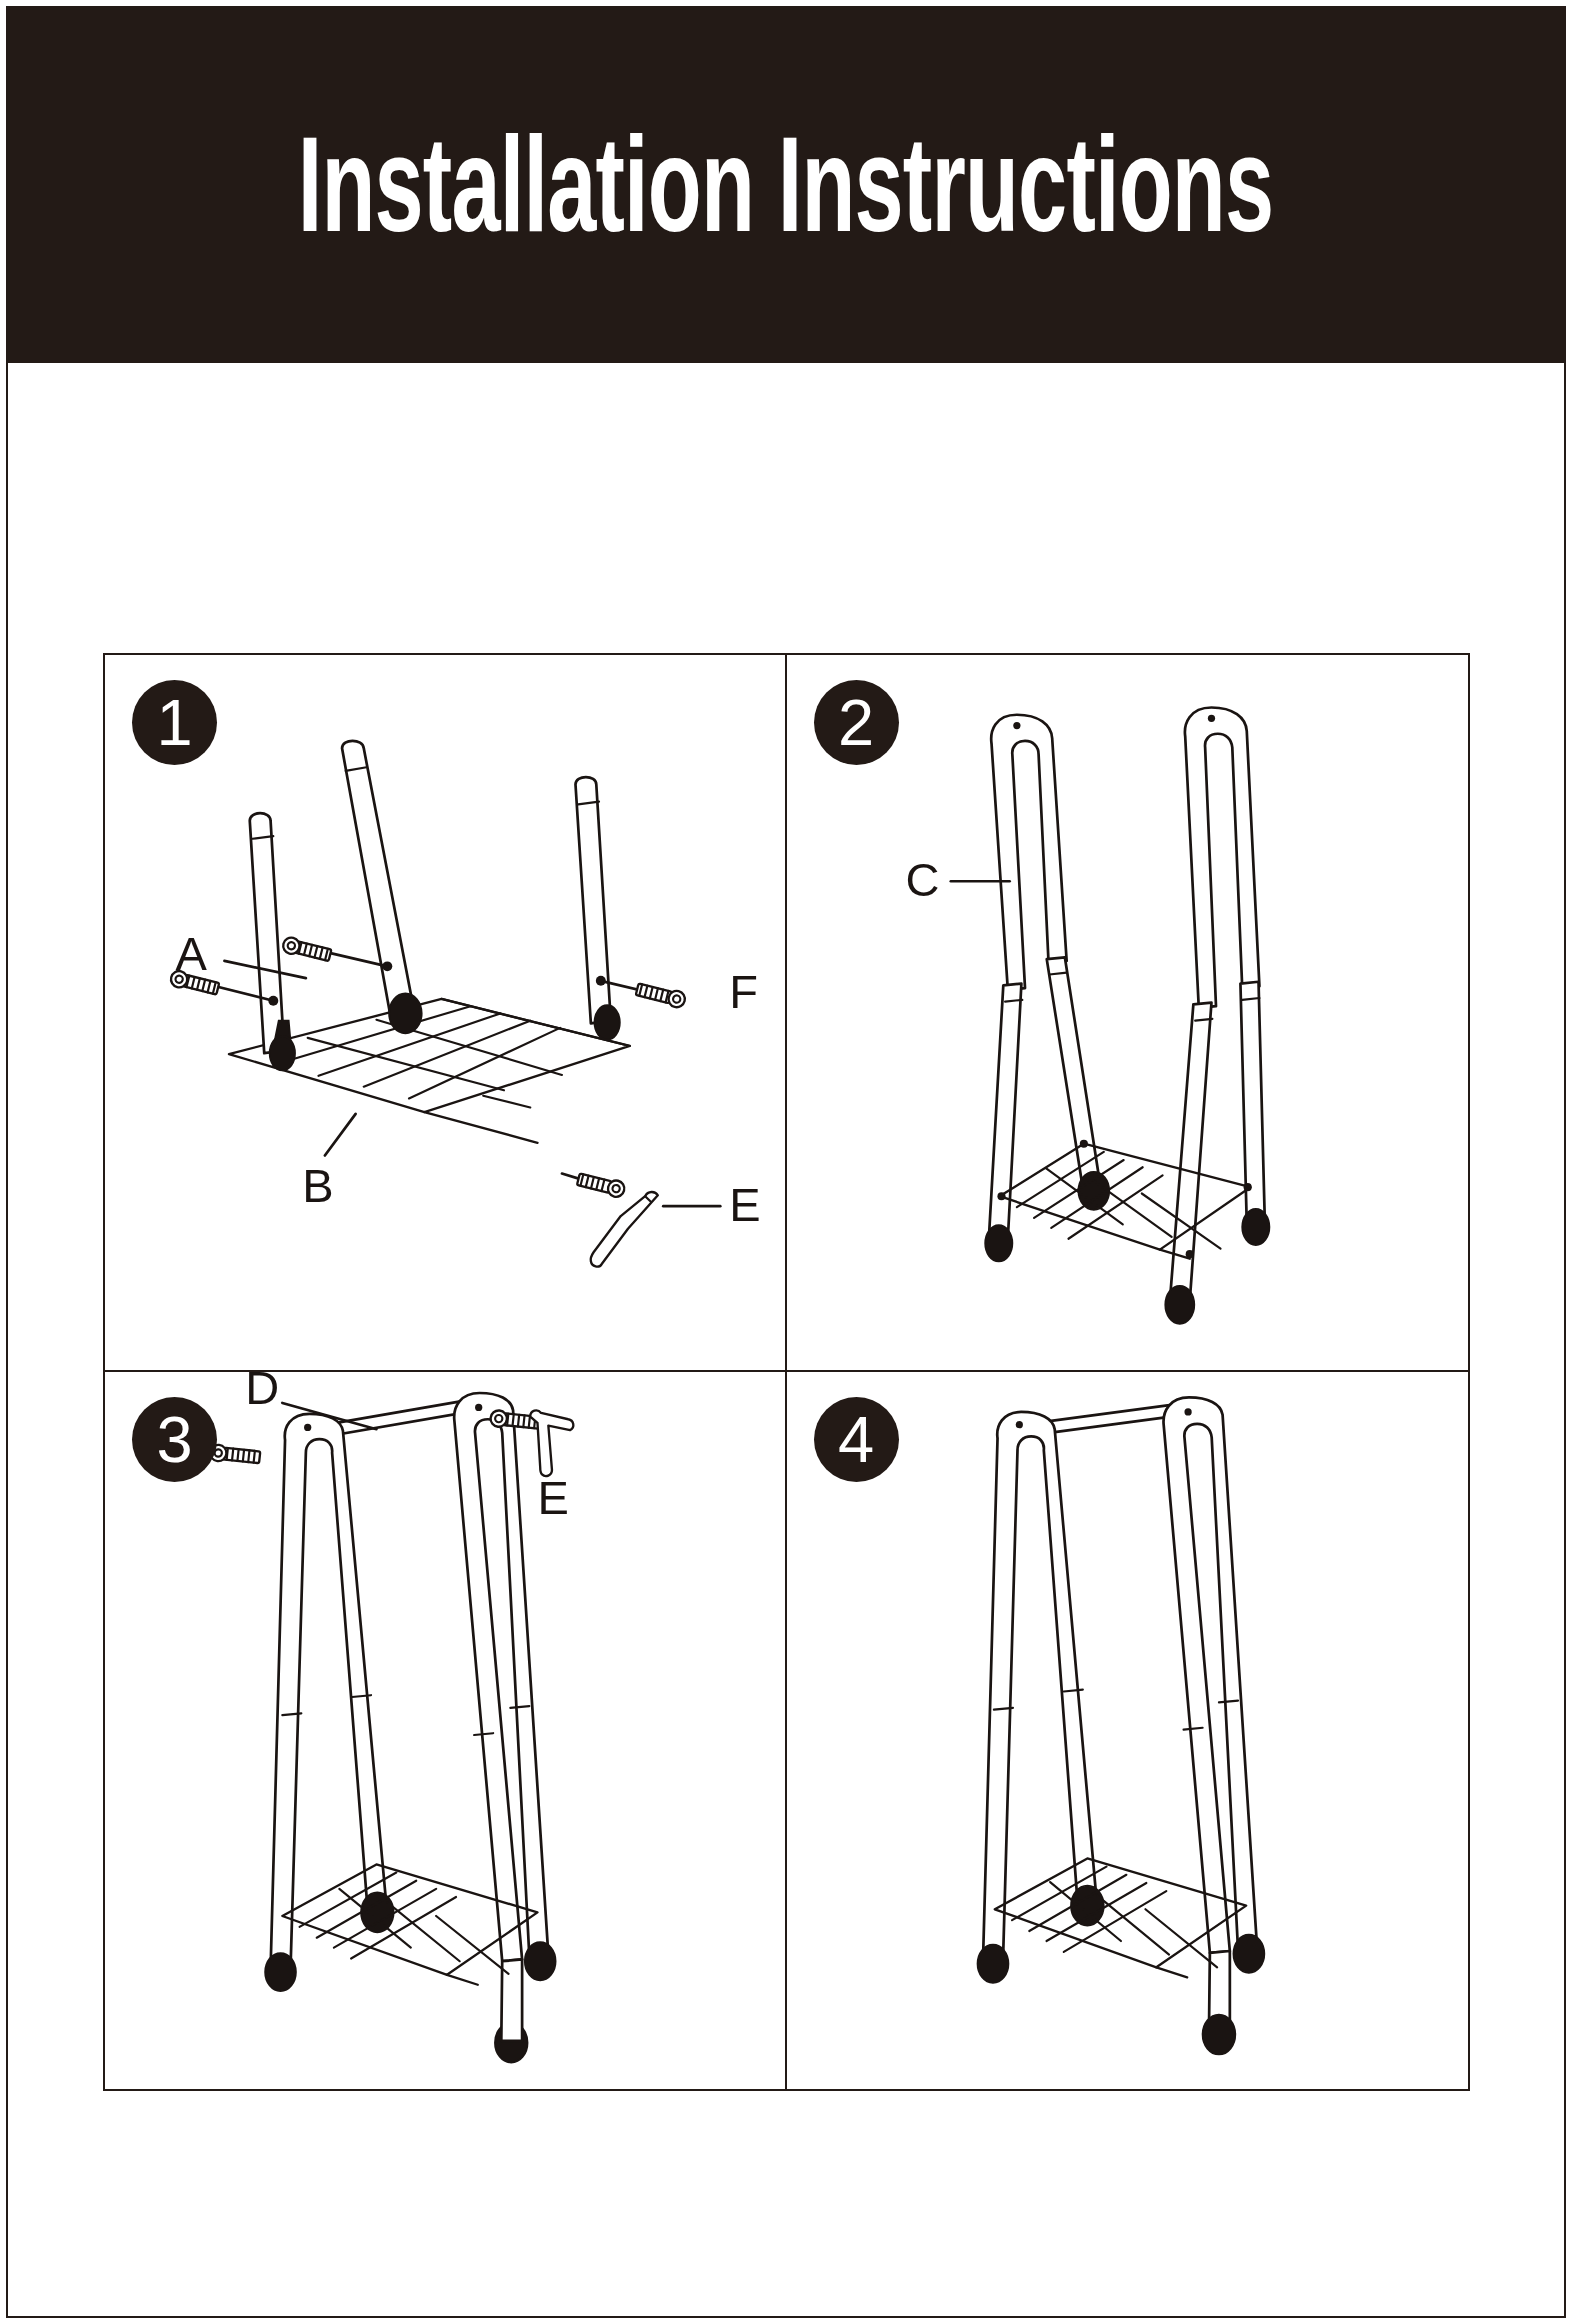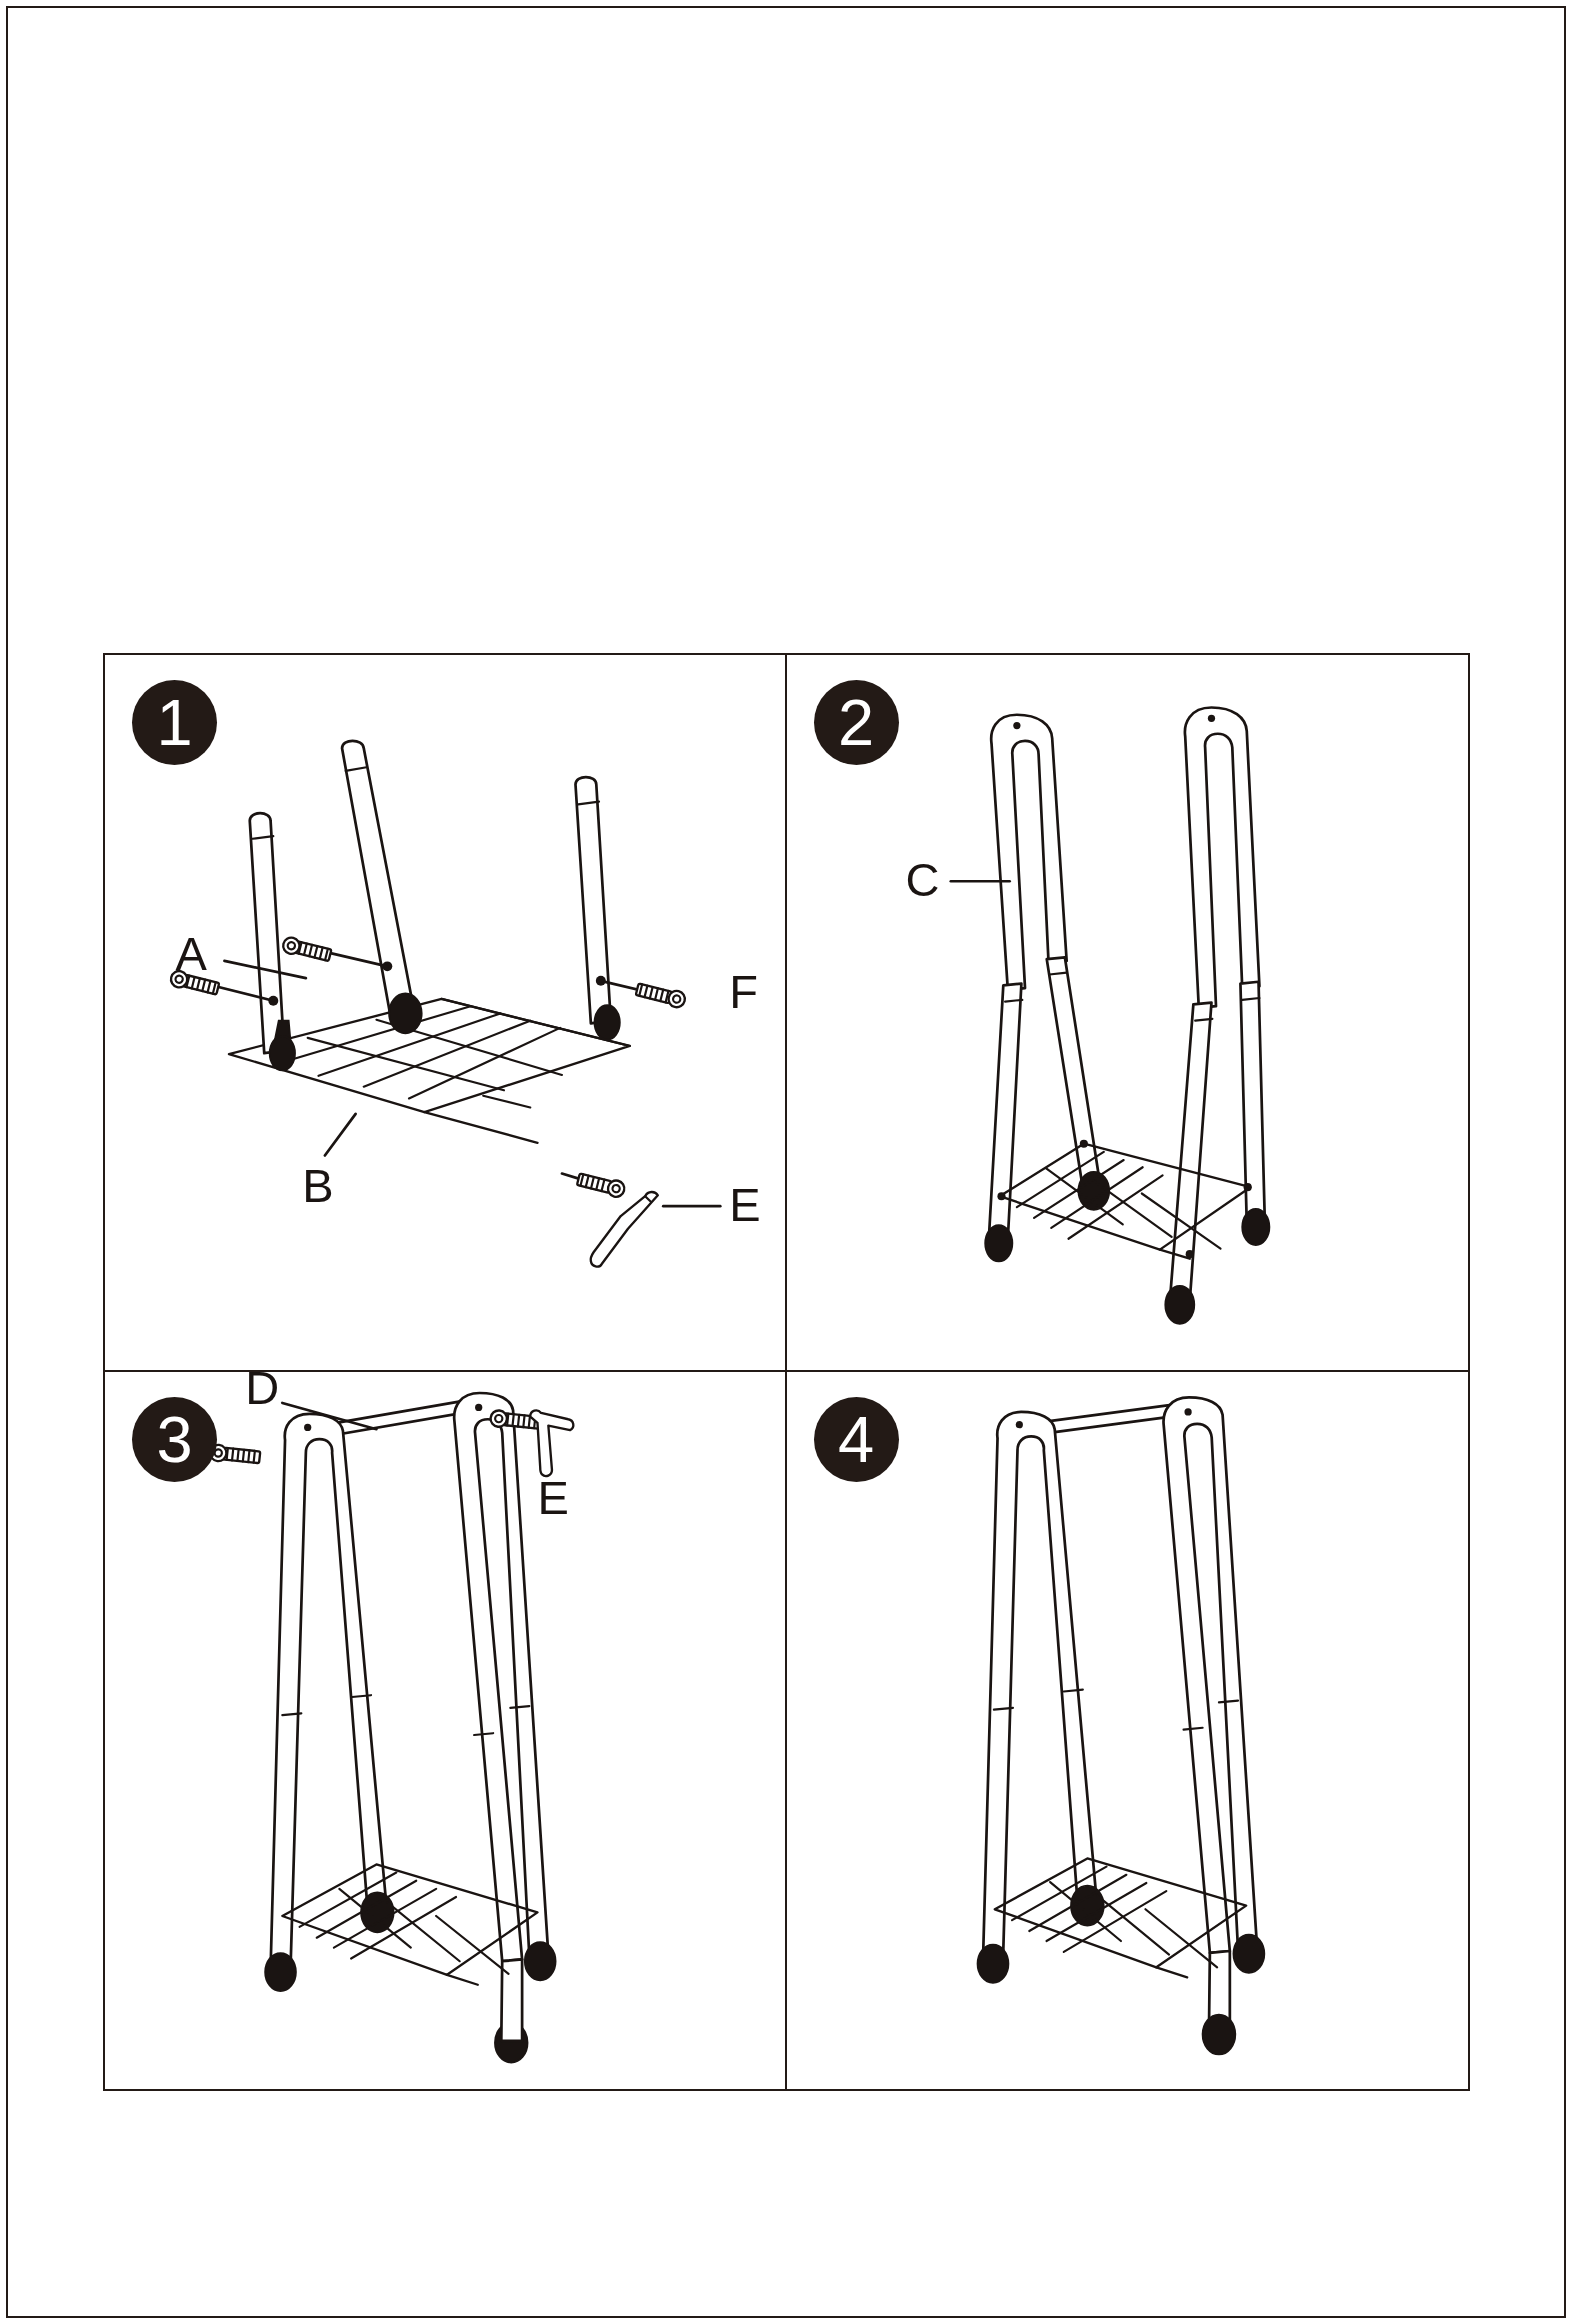--- a/index.html
+++ b/index.html
@@ -126,20 +126,23 @@
     fill: #1a1412;
     stroke: none;
     font-weight: 400;
   }
 </style>
 </head>
 <body>
 
 <div id="page">
 
+  <div id="header-band">
+    <div id="page-title">Installation Instructions</div>
+  </div>
 
   <div id="steps-grid">
 
     <div class="step-panel col-left row-top">
       <div class="step-badge">1</div>
       <div class="step-art">
         <svg class="art" viewBox="0 0 751 790" preserveAspectRatio="xMidYMid meet">
 
           <g>
 

